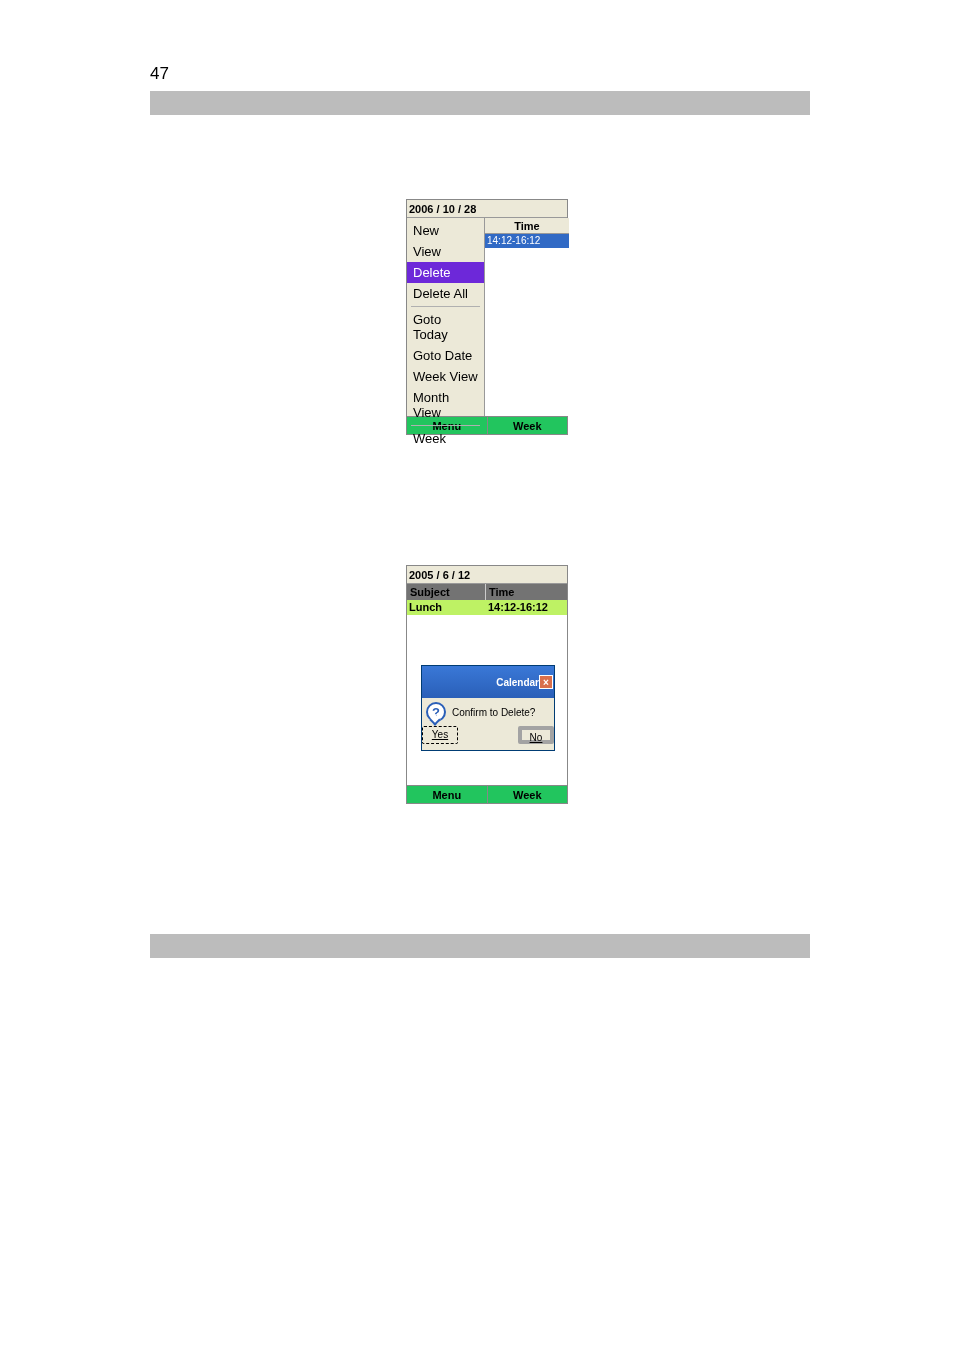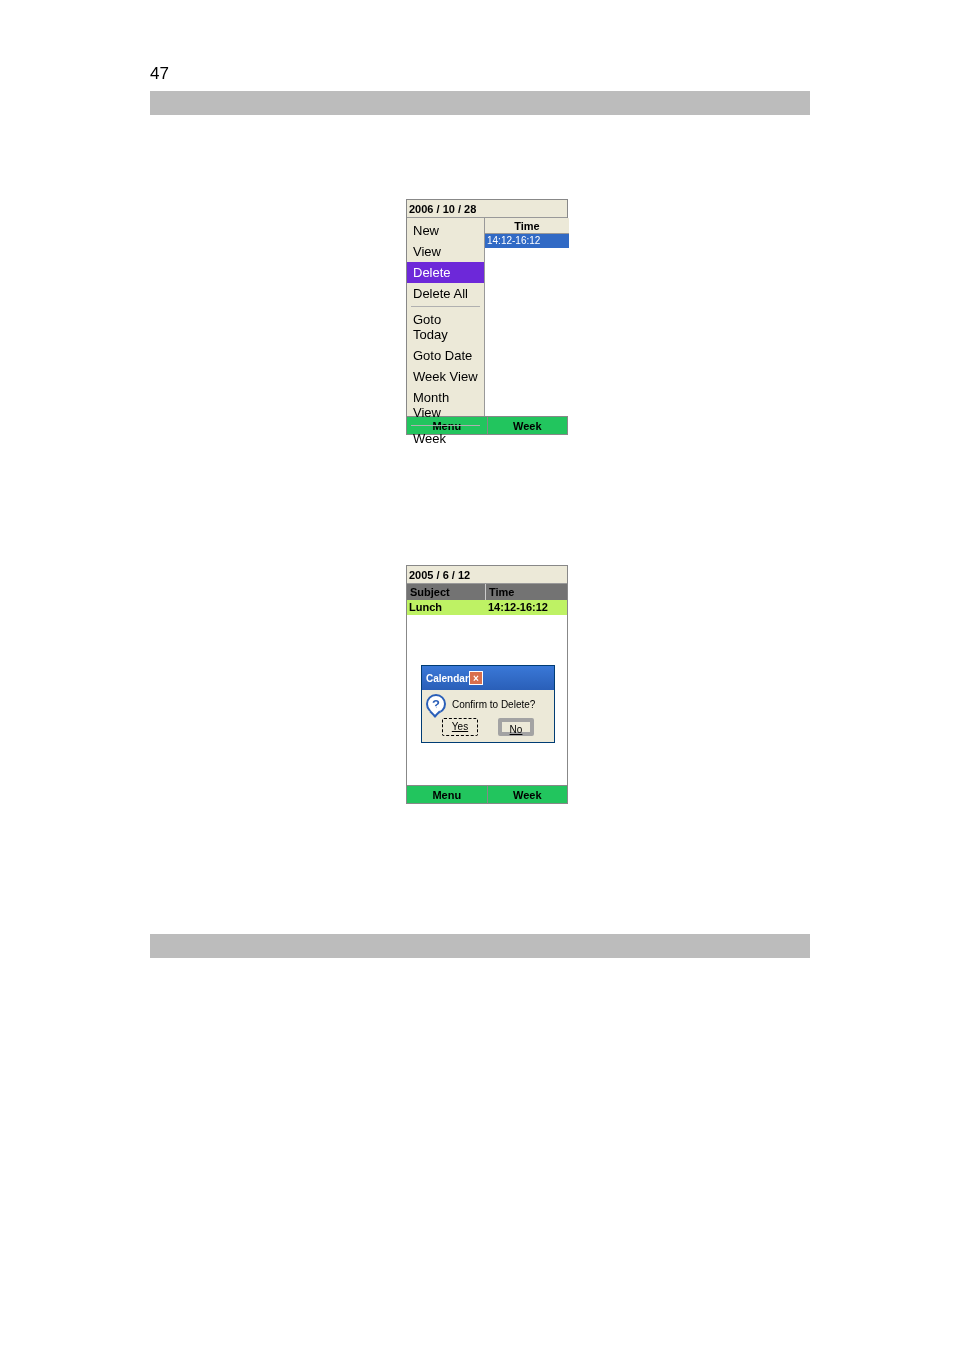--- a/index.html
+++ b/index.html
@@ -131,28 +131,28 @@
   .dialog-box {
     position: absolute;
     left: 14px;
     top: 50px;
     width: 134px;
     border: 1px solid #003c74;
     background: #ece9d8;
   }
   .dialog-title {
     display: flex;
-    justify-content: flex-start;
+    justify-content: flex-end;
     align-items: center;
-    height: 24px;
+    height: 32px;
     background: linear-gradient(#3a78d7, #2a5fb8);
     color: #fff;
     font-size: 10px;
     font-weight: bold;
-    padding-left: 4px;
+    padding-left: 20px;
   }
   .dialog-close {
     width: 14px;
     height: 14px;
     background: #d96f4c;
     color: #fff;
     text-align: center;
     line-height: 13px;
     font-size: 10px;
     border: 1px solid #fff;
@@ -184,21 +184,21 @@
     bottom: -4px;
     left: 3px;
     width: 6px; height: 6px;
     background: #fff;
     border-left: 2px solid #2a5fb8;
     border-bottom: 2px solid #2a5fb8;
     transform: rotate(-45deg);
   }
   .dialog-btns {
     display: flex;
-    justify-content: center;
+    justify-content: space-between;
     gap: 20px;
     padding: 2px 0 6px 0;
   }
   .win-btn {
     min-width: 36px;
     height: 18px;
     font-size: 10px;
     background: #ece9d8;
     border: 4px solid #a3a3a3;
     border-radius: 2px;

